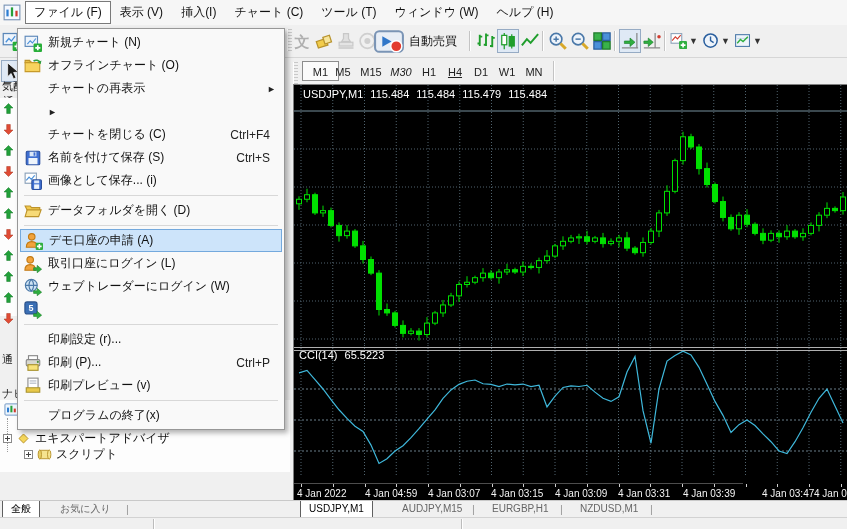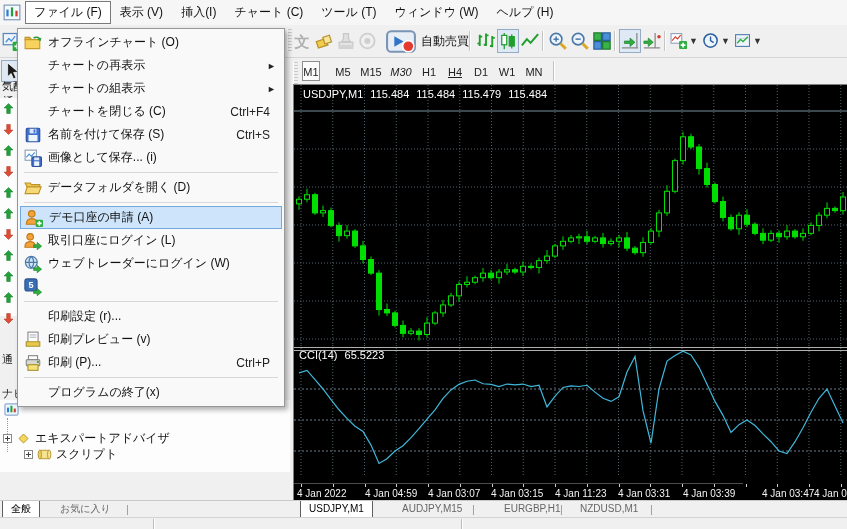--- a/index.html
+++ b/index.html
@@ -125,21 +125,21 @@
       </div>
       <div class="tbtn disabled" style="left: 357px;">
         <span style="display: inline-flex;">
           <svg viewBox="0 0 16 16" opacity="0.55" style="width: 100%; height: 100%;">
             <circle cx="7.5" cy="8" r="5.8" fill="none" stroke="#a0a0a0" stroke-width="1.4"></circle>
             <circle cx="7.5" cy="8" r="2.4" fill="#a0a0a0"></circle>
             <path d="M11.8 4.2 a6 6 0 0 1 0 7.6" stroke="#a0a0a0" fill="none"></path>
           </svg>
         </span>
       </div>
-      <div class="tbtn" style="left: 384px; width: 86px; align-items: center;">
+      <div class="tbtn" style="left: 372px; width: 86px; align-items: center;">
         <span style="display: inline-flex;">
           <svg viewBox="0 0 16 16" style="width: 100%; height: 100%;">
             <rect x="1" y="3" width="13.5" height="10" rx="2" fill="#e8eef6" stroke="#7a94b5"></rect>
             <path d="M4.5 5.5 v5 l4.5-2.5z" fill="#2f76c9"></path>
             <circle cx="11.3" cy="10.3" r="2.7" fill="#e33b2e" stroke="#fff" stroke-width="0.7"></circle>
           </svg>
         </span>
         <span class="cap">自動売買</span>
       </div>
       <div class="tbsep" style="left: 469px;"></div>
@@ -254,21 +254,21 @@
     </div>
   <div class="toolbar tb2" id="tb2">
       <div class="grip" style="left: 293px;"></div>
       <div class="tbtn pressed" style="left: 1px; top: 2px; height: 22px;">
         <span style="display: inline-flex;">
           <svg viewBox="0 0 16 16" style="width: 100%; height: 100%;">
             <path d="M4.5 1.5 L4.5 12.5 L7.3 10 L9.2 14.3 L11.2 13.3 L9.3 9.2 L13 8.8z" fill="#1a1a1a" stroke="#fff" stroke-width="0.6"></path>
           </svg>
         </span>
       </div>
-      <div class="tfbtn pressed" style="left: 302px; width: 18px;">M1</div>
+      <div class="tfbtn pressed" style="left: 302px; width: 37px;">M1</div>
       <div class="tfbtn" style="left: 331px; width: 24px;">M5</div>
       <div class="tfbtn" style="left: 357px; width: 28px;">M15</div>
       <div class="tfbtn" style="left: 387px; width: 28px; font-style: italic;">M30</div>
       <div class="tfbtn" style="left: 417px; width: 24px;">H1</div>
       <div class="tfbtn" style="left: 443px; width: 24px; text-decoration: underline;">H4</div>
       <div class="tfbtn" style="left: 469px; width: 24px;">D1</div>
       <div class="tfbtn" style="left: 495px; width: 24px;">W1</div>
       <div class="tfbtn" style="left: 521px; width: 26px;">MN</div>
       <div class="tbsep" style="left: 553px; top: 3px;"></div>
     </div>
@@ -587,65 +587,75 @@
         <div class="ttick" style="left: 388px;"></div>
         <div class="ttick" style="left: 419.75px;"></div>
         <div class="ttick" style="left: 451.5px;"></div>
         <div class="ttick" style="left: 483.25px;"></div>
         <div class="ttick" style="left: 515px;"></div>
         <div class="ttick" style="left: 546.75px;"></div>
         <div class="tlabel" style="left: 3px;">4 Jan 2022</div>
         <div class="tlabel" style="left: 71px;">4 Jan 04:59</div>
         <div class="tlabel" style="left: 134px;">4 Jan 03:07</div>
         <div class="tlabel" style="left: 197px;">4 Jan 03:15</div>
-        <div class="tlabel" style="left: 261px;">4 Jan 11:23</div>
+        <div class="tlabel" style="left: 261px;">4 Jan 03:09</div>
         <div class="tlabel" style="left: 324px;">4 Jan 03:31</div>
         <div class="tlabel" style="left: 389px;">4 Jan 03:39</div>
         <div class="tlabel" style="left: 454px; margin-left: 14px;">4 Jan 03:47</div>
         <div class="tlabel" style="left: 520px;">4 Jan 03</div>
       </div>
   </div>
 
   <div class="tabsrow" id="tabsrow">
       <div class="btab active" style="left: 2px;">全般</div>
       <div class="btab" style="left: 52px;">お気に入り</div>
       <div class="tabpipe" style="left: 126px;">|</div>
       <div class="btab active" style="left: 300px;">USDJPY,M1</div>
       <div class="btab" style="left: 394px;">AUDJPY,M15</div>
-      <div class="btab" style="left: 496px; text-align: right;">EURGBP,H1</div>
+      <div class="btab" style="left: 484px; text-align: right;">EURGBP,H1</div>
       <div class="btab" style="left: 572px;">NZDUSD,M1</div>
       <div class="tabpipe" style="left: 472px;">|</div>
       <div class="tabpipe" style="left: 560px;">|</div>
       <div class="tabpipe" style="left: 650px;">|</div>
     </div>
   <div class="statusbar">
     <div class="sdiv" style="left:153px"></div>
     <div class="sdiv" style="left:461px"></div>
   </div>
 
   <div class="filemenu" id="filemenu">
       <div class="fitem">
         <span class="fic"><span style="display: inline-flex; width: 100%; height: 100%;">
             <svg viewBox="0 0 16 16" style="width: 100%; height: 100%;">
+              <rect x="1" y="2" width="11" height="9" fill="#eef4fb" stroke="#5b87b8"></rect>
+              <path d="M3 9 L5.5 6 L7.5 8 L10.5 4" stroke="#4a90d9" fill="none"></path>
+              <rect x="8.5" y="8.5" width="7.5" height="7.5" rx="1" fill="#27ae38"></rect>
+              <path d="M12.25 10 v4.5 M10 12.25 h4.5" stroke="#fff" stroke-width="1.5"></path>
+            </svg>
+          </span></span>
+        <span class="flabel">新規チャート (N)</span>
+      </div>
+      <div class="fitem">
+        <span class="fic"><span style="display: inline-flex; width: 100%; height: 100%;">
+            <svg viewBox="0 0 16 16" style="width: 100%; height: 100%;">
               <path d="M1 5 v-2 h4 l1 1.5 h1z" fill="#f2c94c" stroke="#bd932a"></path>
               <path d="M1 5 h13 v8 H1z" fill="#f7d35e" stroke="#c79a2a"></path>
               <path d="M8.5 3.5 a4.5 4.5 0 0 1 6 1.5" stroke="#2f9e3f" stroke-width="1.5" fill="none"></path>
               <path d="M15.5 3.2 L14.8 6.4 L12 4.9z" fill="#2f9e3f"></path>
             </svg>
           </span></span>
         <span class="flabel">オフラインチャート (O)</span>
       </div>
       <div class="fitem">
         <span class="fic"></span>
         <span class="flabel">チャートの再表示</span>
         <span class="fsub">►</span>
       </div>
       <div class="fitem">
         <span class="fic"></span>
-        <span class="flabel">チャートの組表示</span>
         <span class="fsub">►</span>
       </div>
       <div class="fitem">
         <span class="fic"></span>
         <span class="flabel">チャートを閉じる (C)</span>
         <span class="fshort">Ctrl+F4</span>
       </div>
       <div class="fitem">
         <span class="fic"><span style="display: inline-flex; width: 100%; height: 100%;">
             <svg viewBox="0 0 16 16" style="width: 100%; height: 100%;">
@@ -722,39 +732,39 @@
           </span></span>
       </div>
       <div class="fsep"></div>
       <div class="fitem">
         <span class="fic"></span>
         <span class="flabel">印刷設定 (r)...</span>
       </div>
       <div class="fitem">
         <span class="fic"><span style="display: inline-flex; width: 100%; height: 100%;">
             <svg viewBox="0 0 16 16" style="width: 100%; height: 100%;">
+              <rect x="4" y="1.5" width="8" height="4" fill="#fff" stroke="#888"></rect>
+              <rect x="2" y="5" width="12" height="5.5" rx="1" fill="#d8d8d0" stroke="#888"></rect>
+              <rect x="3.5" y="9.5" width="9" height="5" fill="#f7e27a" stroke="#a8922e"></rect>
+              <circle cx="12.3" cy="7" r="0.9" fill="#4a8f3f"></circle>
+            </svg>
+          </span></span>
+        <span class="flabel">印刷 (P)...</span>
+        <span class="fshort">Ctrl+P</span>
+      </div>
+      <div class="fitem">
+        <span class="fic"><span style="display: inline-flex; width: 100%; height: 100%;">
+            <svg viewBox="0 0 16 16" style="width: 100%; height: 100%;">
               <rect x="3.5" y="1" width="9" height="10.5" fill="#fff" stroke="#8d8d8d"></rect>
               <rect x="5" y="3" width="6" height="1" fill="#b0b8c4"></rect>
               <rect x="5" y="5" width="6" height="1" fill="#b0b8c4"></rect>
               <path d="M2 9.5 h12 v4 H2z" fill="#e8c84a" stroke="#a8922e"></path>
             </svg>
           </span></span>
         <span class="flabel">印刷プレビュー (v)</span>
       </div>
-      <div class="fitem">
-        <span class="fic"><span style="display: inline-flex; width: 100%; height: 100%;">
-            <svg viewBox="0 0 16 16" style="width: 100%; height: 100%;">
-              <rect x="4" y="1.5" width="8" height="4" fill="#fff" stroke="#888"></rect>
-              <rect x="2" y="5" width="12" height="5.5" rx="1" fill="#d8d8d0" stroke="#888"></rect>
-              <rect x="3.5" y="9.5" width="9" height="5" fill="#f7e27a" stroke="#a8922e"></rect>
-              <circle cx="12.3" cy="7" r="0.9" fill="#4a8f3f"></circle>
-            </svg>
-          </span></span>
-        <span class="flabel">印刷 (P)...</span>
-        <span class="fshort">Ctrl+P</span>
-      </div>
       <div class="fsep"></div>
       <div class="fitem">
         <span class="fic"></span>
         <span class="flabel">プログラムの終了(x)</span>
       </div>
     </div>
 </div>
 
 </body></html>

